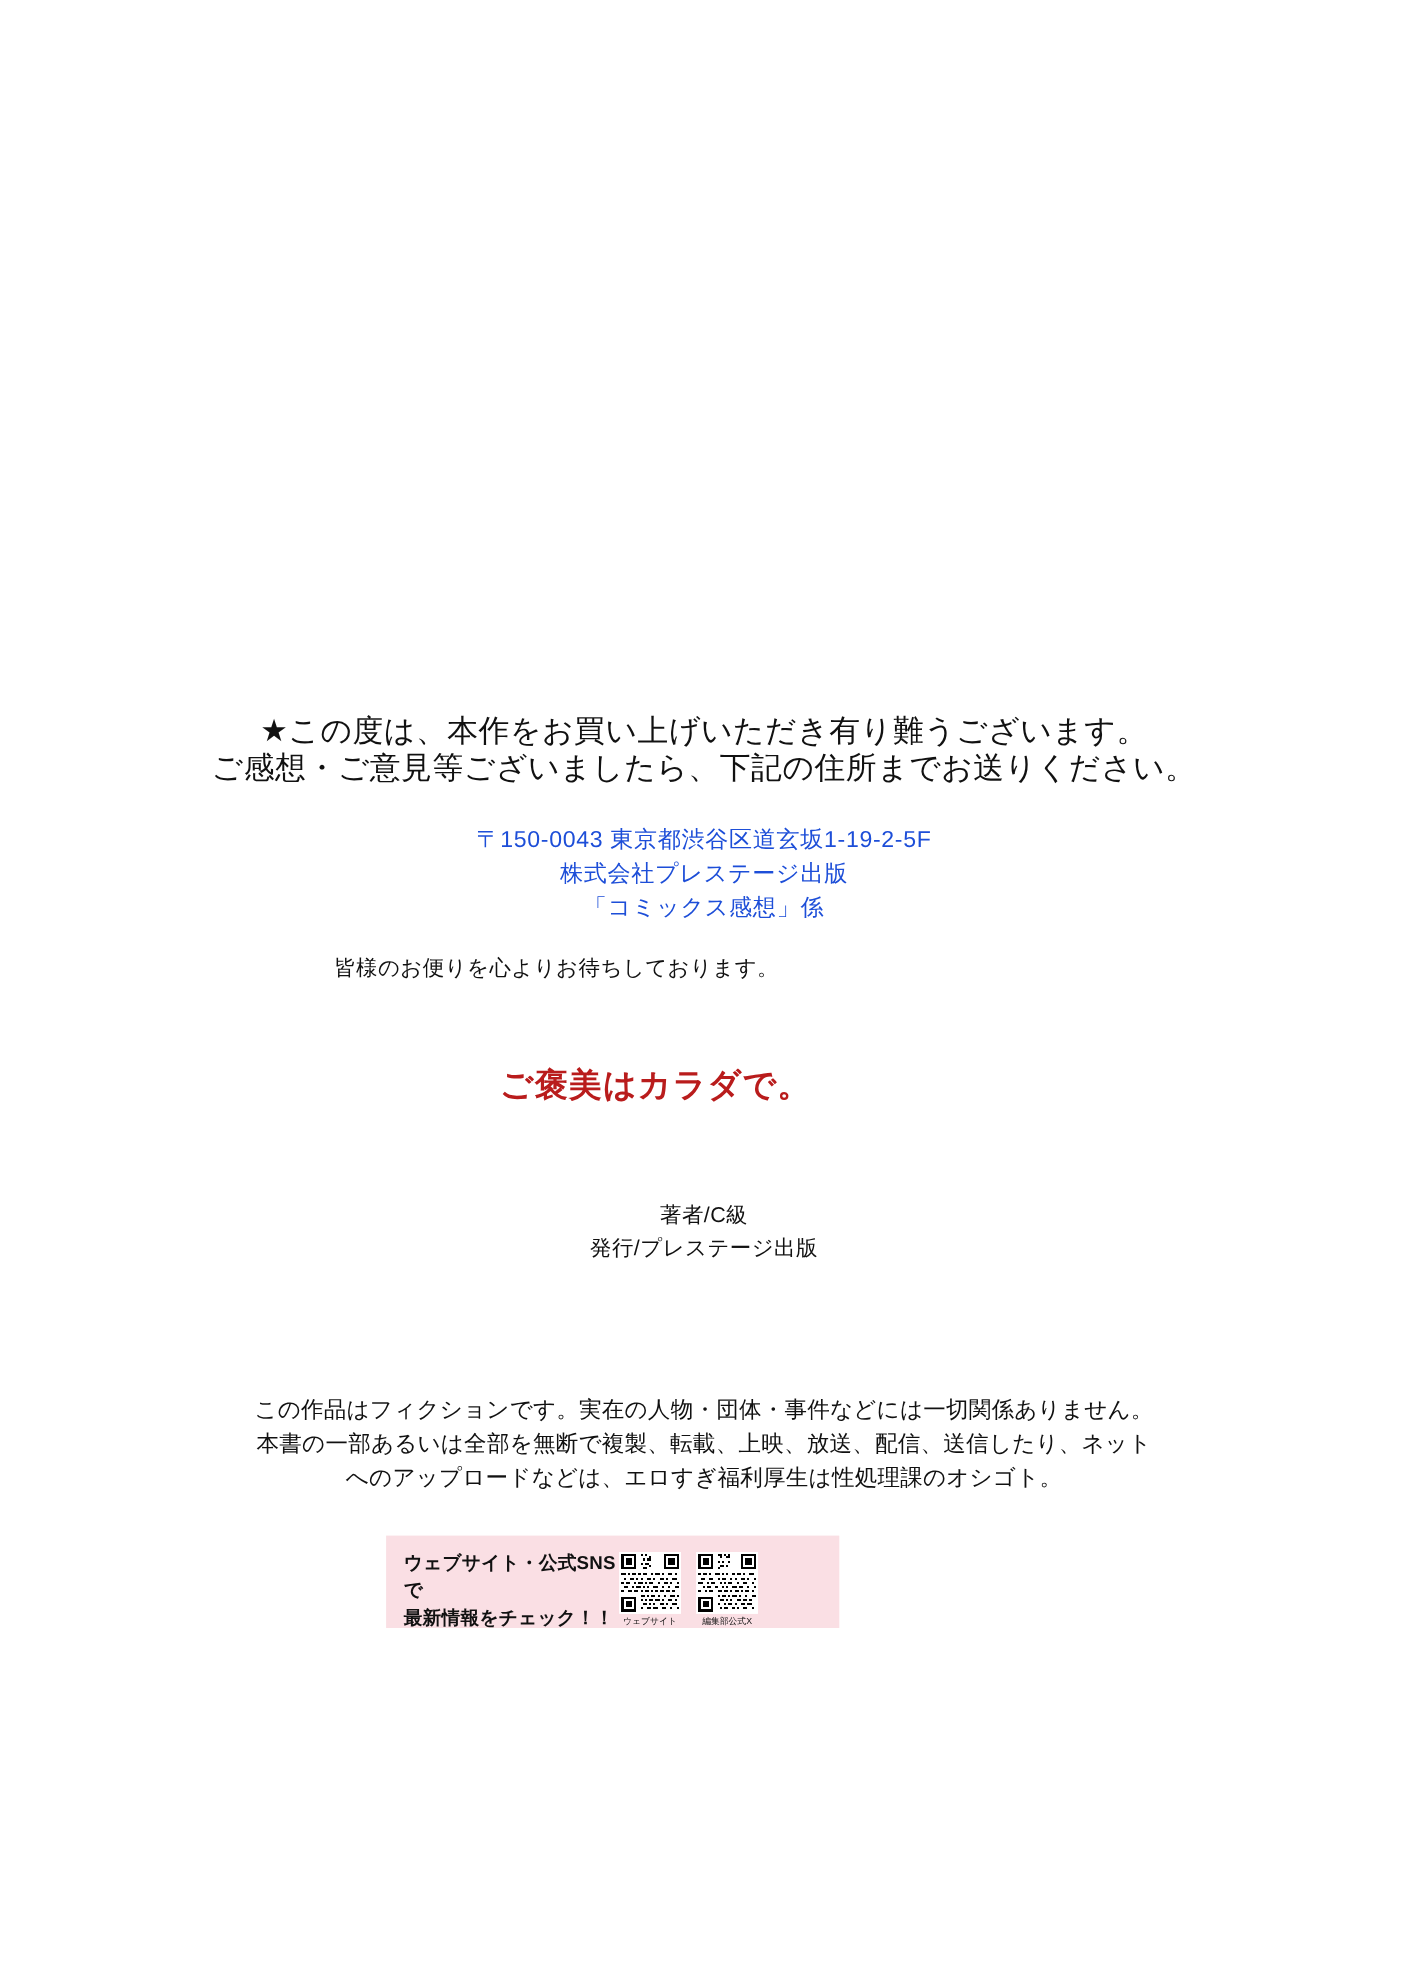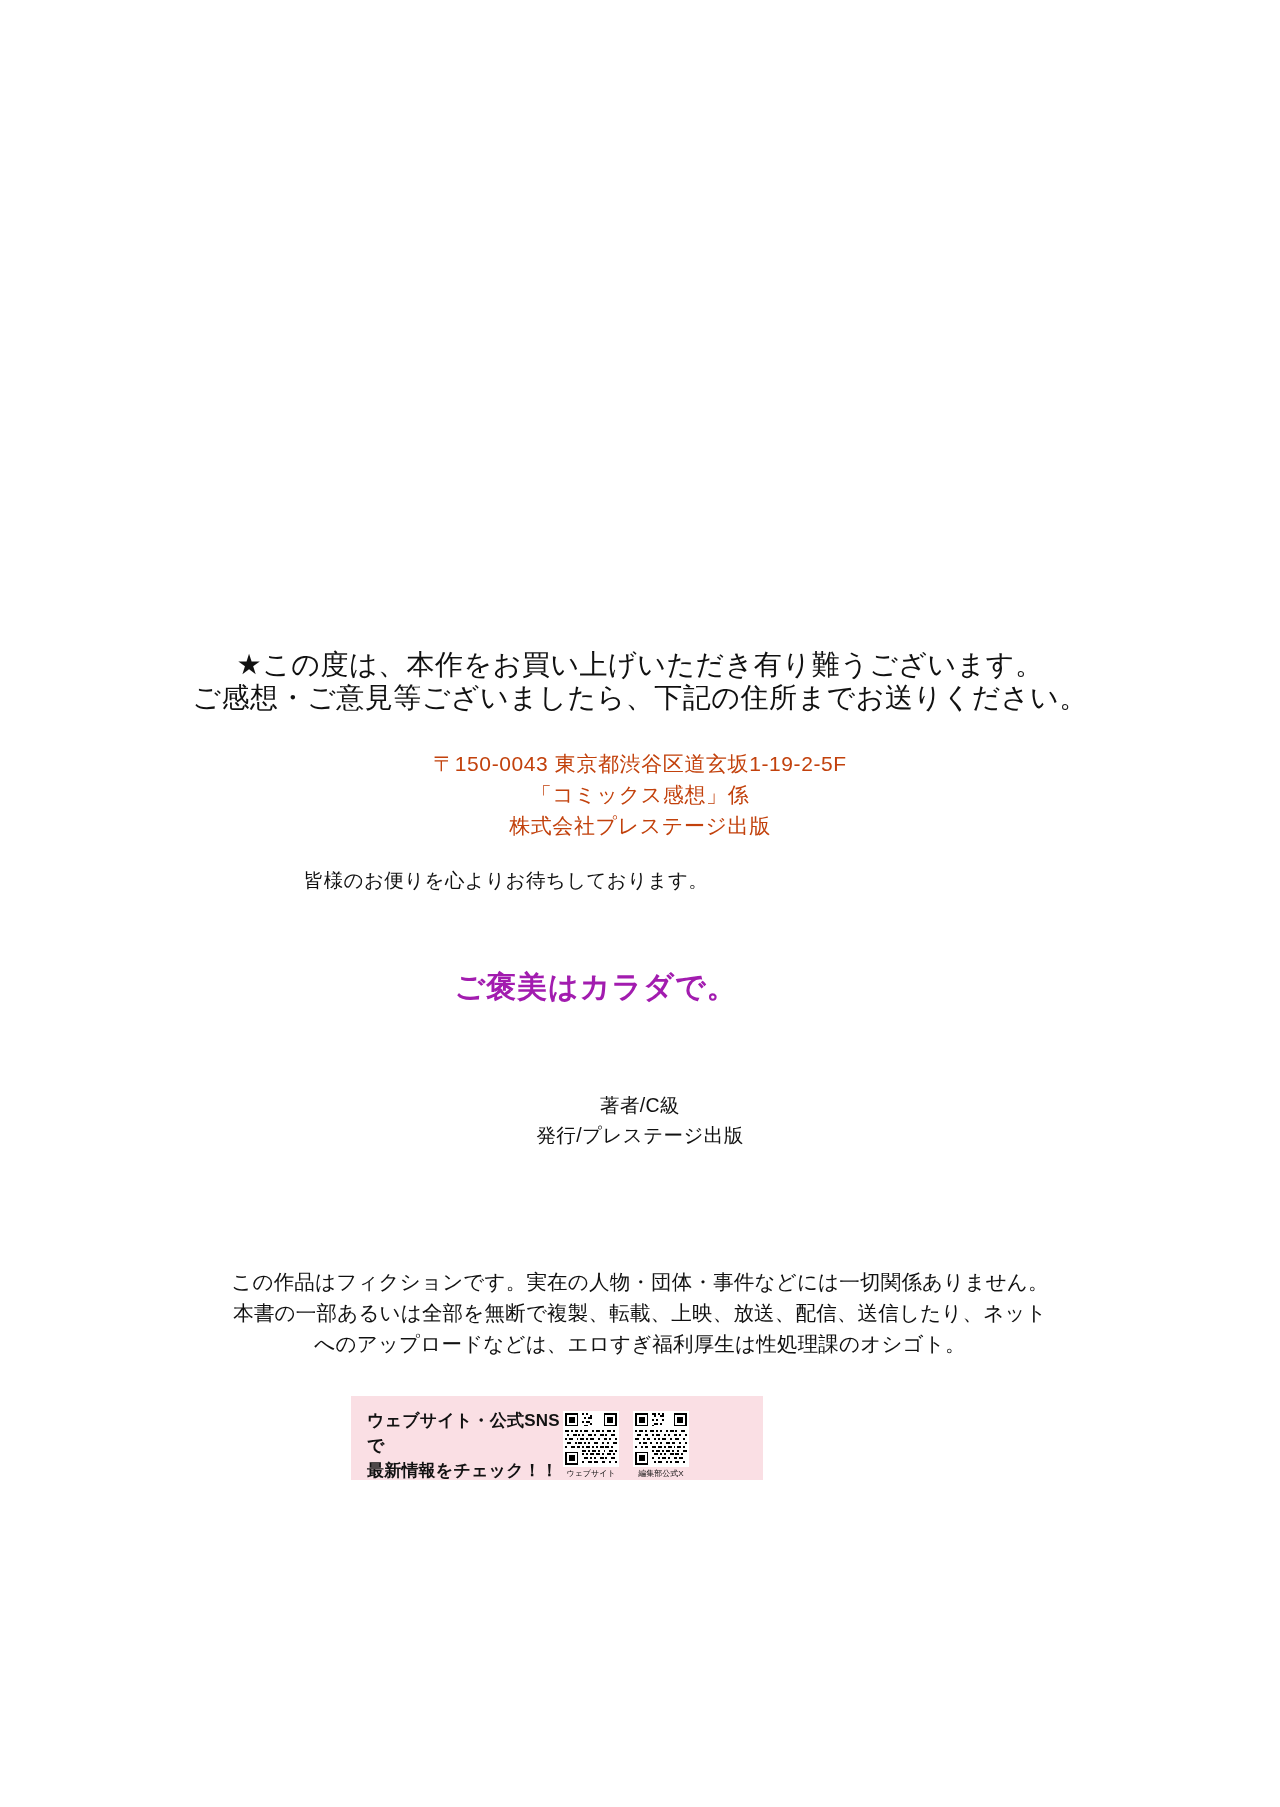--- a/index.html
+++ b/index.html
@@ -43,21 +43,21 @@
 
   
   .address {
     position: absolute;
     top: 748px;
     left: 0;
     width: 1280px;
     font-size: 21px;
     line-height: 31px;
     letter-spacing: 0.6px;
-    color: #c2410c;
+    color: #1d4ed8;
   }
   .address .line { display: block; }
 
   
   .closing {
     position: absolute;
     top: 865px;
     left: 0;
     width: 1012px;
     font-size: 19.5px;
@@ -66,21 +66,21 @@
     color: #111;
   }
 
   
   .title-block {
     position: absolute;
     top: 965px;
     left: 0;
     width: 1192px;
     font-weight: bold;
-    color: #a21caf;
+    color: #b91c1c;
   }
   .title-main {
     display: block;
     font-size: 30px;
     line-height: 44px;
     letter-spacing: 1px;
   }
   .title-sub {
     display: block;
     font-size: 30px;
@@ -169,22 +169,22 @@
 
 <div class="page">
 
   <div class="greeting block">
     <span class="line">★この度は、本作をお買い上げいただき有り難うございます。</span>
     <span class="line">ご感想・ご意見等ございましたら、下記の住所までお送りください。</span>
   </div>
 
   <div class="address block">
     <span class="line">〒150-0043 東京都渋谷区道玄坂1-19-2-5F</span>
+    <span class="line">株式会社プレステージ出版</span>
     <span class="line">「コミックス感想」係</span>
-    <span class="line">株式会社プレステージ出版</span>
   </div>
 
   <div class="closing block">皆様のお便りを心よりお待ちしております。</div>
 
   <div class="title-block block">
     <span class="title-main">ご褒美はカラダで。</span>
   </div>
 
   <div class="credits block">
     <span class="line">著者/C級</span>

